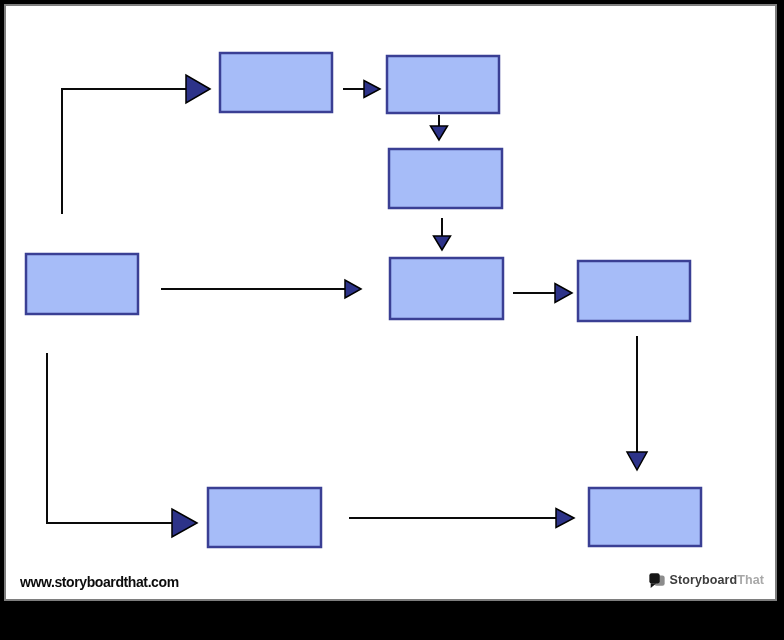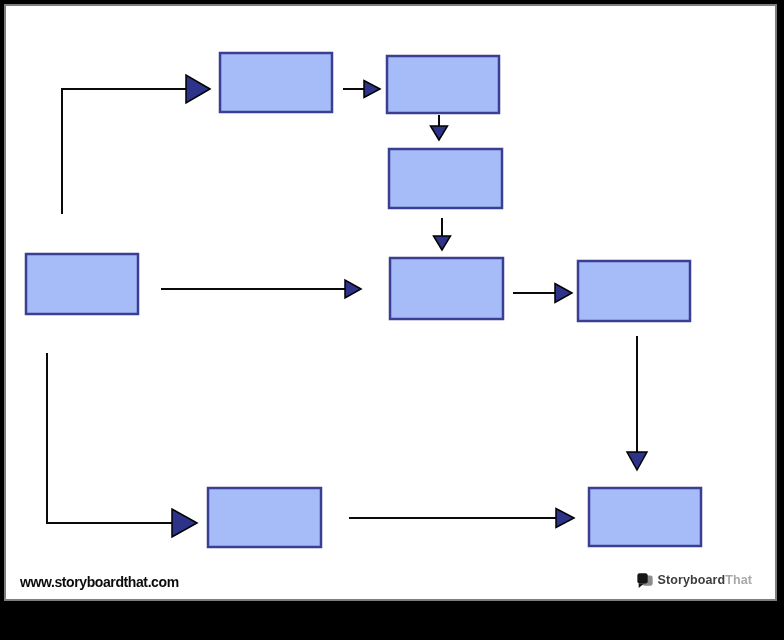--- a/index.html
+++ b/index.html
@@ -40,21 +40,21 @@
     left: 20px;
     top: 574px;
     font-size: 14px;
     font-weight: bold;
     letter-spacing: -0.4px;
     color: #0c0c0c;
     white-space: nowrap;
   }
   .brand-logo {
     position: absolute;
-    right: 32px;
+    right: 20px;
     top: 570px;
     height: 20px;
     display: flex;
     align-items: center;
     gap: 4px;
     white-space: nowrap;
   }
   .brand-logo .logo-text {
     font-size: 12.5px;
     font-weight: 600;

